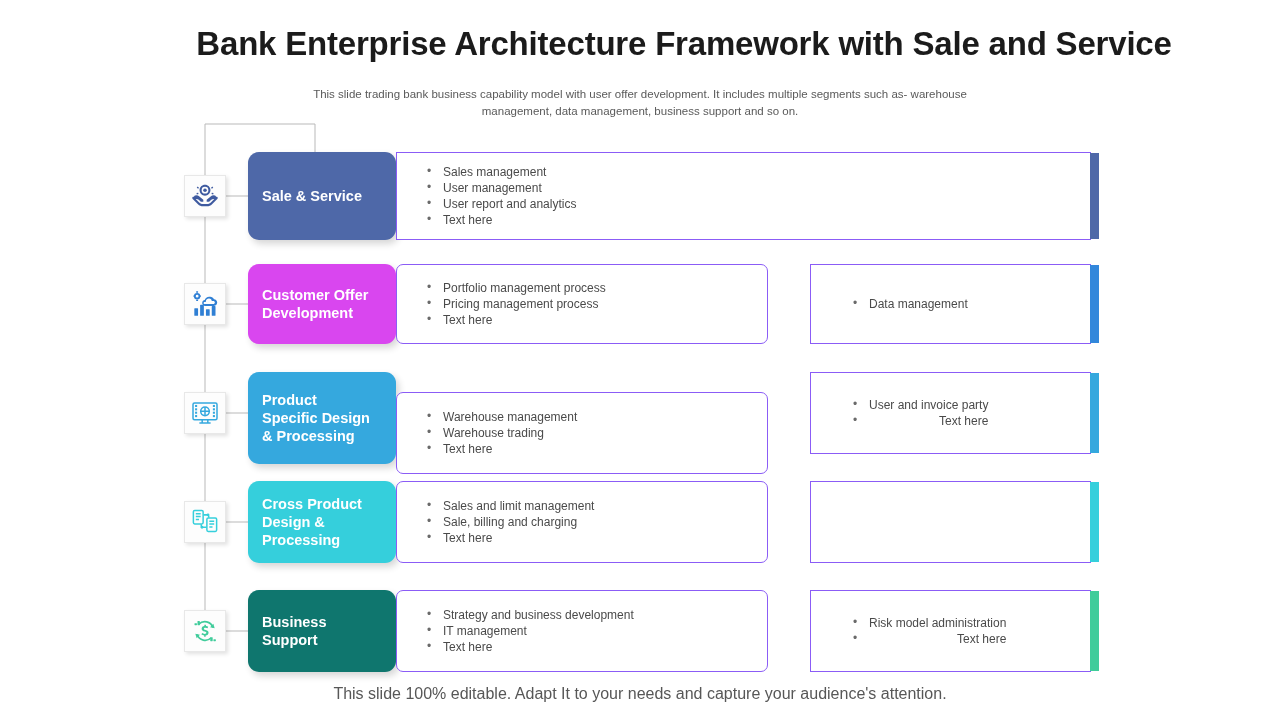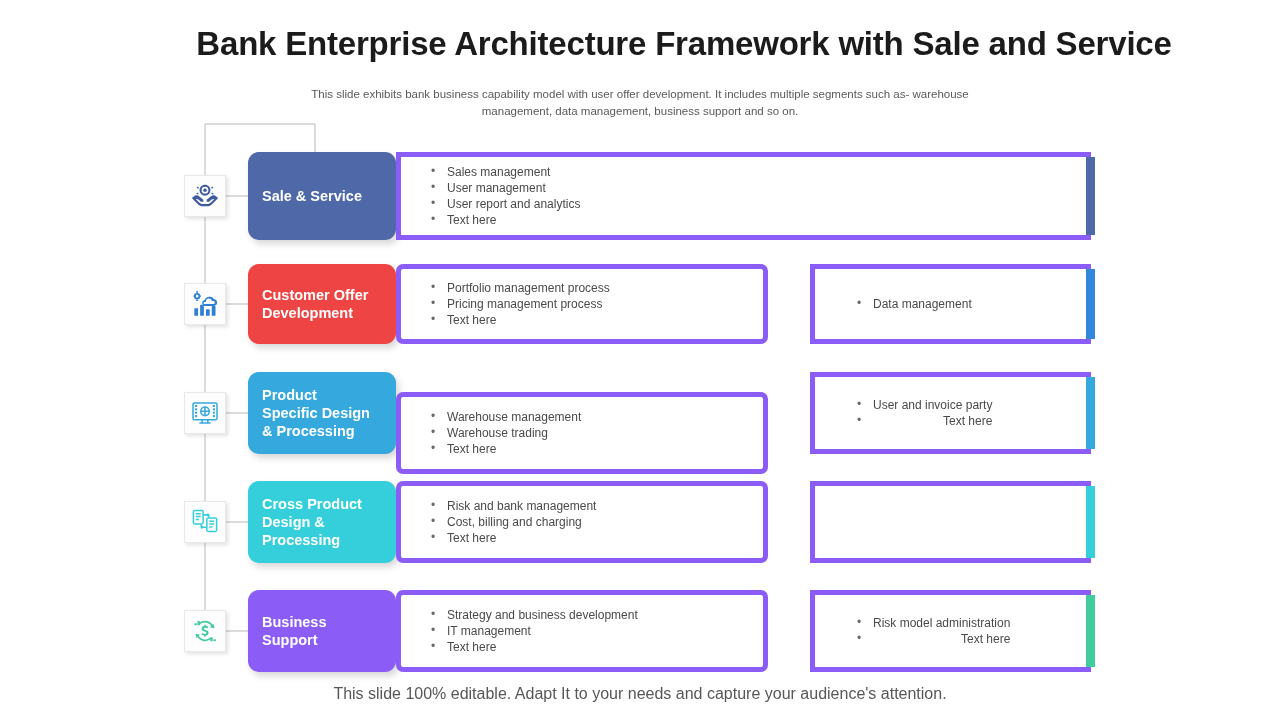--- a/index.html
+++ b/index.html
@@ -84,21 +84,21 @@
     color: #ffffff;
     font-size: 14.5px;
     font-weight: bold;
     line-height: 18px;
   }
 
   .content-box {
     position: absolute;
     background: #ffffff;
     box-sizing: border-box;
-    border: 5px solid #8b5cf6;
+    border: 1px solid #8b5cf6;
     display: flex;
     align-items: center;
   }
   .content-box.rounded { border-radius: 7px; }
   .edge-bar {
     position: absolute;
     top: 0;
     right: -9px;
     width: 9px;
     height: 100%;
@@ -135,21 +135,21 @@
     width: 1280px;
     text-align: center;
     font-size: 16px;
     color: #575757;
   }
 </style>
 </head>
 <body>
 
 <div class="slide-title">Bank Enterprise Architecture Framework with Sale and Service</div>
-<div class="slide-subtitle">This slide exhibits bank business capability model with user offer development.  It includes multiple segments such as- warehouse  management, data management, business support and so on.</div>
+<div class="slide-subtitle">This slide trading bank business capability model with user offer development.  It includes multiple segments such as- warehouse  management, data management, business support and so on.</div>
 
 <svg class="connector-layer" width="1280" height="720">
 
   <path d="M205,196 L205,124 L315,124 L315,152" fill="none" stroke="#b9b9b9" stroke-width="1"></path>
 
   <line x1="205" y1="196" x2="205" y2="631" stroke="#b9b9b9" stroke-width="1"></line>
 
   <line x1="226" y1="196" x2="248" y2="196" stroke="#b9b9b9" stroke-width="1"></line>
   <line x1="226" y1="304" x2="248" y2="304" stroke="#b9b9b9" stroke-width="1"></line>
   <line x1="226" y1="413" x2="248" y2="413" stroke="#b9b9b9" stroke-width="1"></line>
@@ -195,21 +195,21 @@
         <path d="M6.6 2.4h2v1.6h-2zM6.6 11.2h2v1.6h-2zM11.4 6.6v2H9.8v-2zM5.4 6.6v2H3.8v-2z"></path>
         <path d="M20.5 8.2c-2.3 0-4.2 1.5-4.8 3.6-1.5.2-2.7 1.5-2.7 3.1 0 1.7 1.4 3.1 3.1 3.1h9.3c2 0 3.6-1.6 3.6-3.6 0-1.9-1.5-3.5-3.4-3.6-.7-1.5-2.3-2.6-4-2.6zm0 2c1.2 0 2.2.8 2.5 1.9l.2.8h1.7c.9 0 1.6.7 1.6 1.6s-.7 1.6-1.6 1.6h-9.3c-.6 0-1.1-.5-1.1-1.1 0-.6.5-1.1 1.1-1.1h1.2l.1-.9c.2-1.6 1.6-2.8 3.2-2.8z"></path>
         <rect x="4.6" y="20.4" width="4" height="8.2" rx="0.6"></rect>
         <rect x="10.8" y="16.8" width="4" height="11.8" rx="0.6"></rect>
         <rect x="17" y="21.6" width="4" height="7" rx="0.6"></rect>
         <rect x="23.2" y="18.2" width="4" height="10.4" rx="0.6"></rect>
       </g>
     </svg>
   </div>
 
-  <div class="label-box" style="top:264px;height:80px;background:#ef4444">
+  <div class="label-box" style="top:264px;height:80px;background:#d946ef">
     <span>Customer Offer Development</span>
   </div>
 
   <div class="content-box rounded" style="left:396px;top:264px;width:372px;height:80px">
     <ul class="bullets">
       <li>Portfolio management  process</li>
       <li>Pricing management  process</li>
       <li>Text here</li>
     </ul>
   </div>
@@ -238,21 +238,21 @@
         <rect x="5.4" y="14.6" width="2.2" height="2.2"></rect>
         <rect x="5.4" y="18.2" width="2.2" height="2.2"></rect>
         <rect x="24.4" y="7.4" width="2.2" height="2.2"></rect>
         <rect x="24.4" y="11" width="2.2" height="2.2"></rect>
         <rect x="24.4" y="14.6" width="2.2" height="2.2"></rect>
         <rect x="24.4" y="18.2" width="2.2" height="2.2"></rect>
       </g>
     </svg>
   </div>
 
-  <div class="label-box" style="top:372px;height:82px;background:#35a8de">
+  <div class="label-box" style="top:372px;height:92px;background:#35a8de">
     <span>Product Specific Design &amp; Processing</span>
   </div>
 
   <div class="content-box rounded" style="left:396px;top:392px;width:372px;height:82px">
     <ul class="bullets">
       <li>Warehouse  management</li>
       <li>Warehouse trading</li>
       <li>Text here</li>
     </ul>
   </div>
@@ -284,22 +284,22 @@
       </g>
     </svg>
   </div>
 
   <div class="label-box" style="top:481px;height:82px;background:#35cfdc">
     <span>Cross Product Design &amp; Processing</span>
   </div>
 
   <div class="content-box rounded" style="left:396px;top:481px;width:372px;height:82px">
     <ul class="bullets">
-      <li>Risk and bank management</li>
-      <li>Cost, billing and charging</li>
+      <li>Sales and limit management</li>
+      <li>Sale, billing and charging</li>
       <li>Text here</li>
     </ul>
   </div>
 
   <div class="content-box side-box" style="left:810px;top:481px;width:281px;height:82px">
     <span class="edge-bar" style="background:#35cfdc"></span>
   </div>
 </div>
 
 <div class="row" style="top:0">
@@ -315,21 +315,21 @@
         <path d="M7.1 23.8l-1.4-4.9 4.9 1.1z"></path>
         <path d="M16.9 9.4h-1.6v1.3c-1.7.2-2.9 1.3-2.9 2.8 0 1.7 1.3 2.5 3.2 3 1.3.3 1.8.7 1.8 1.4 0 .7-.7 1.2-1.7 1.2-1.1 0-2.1-.4-2.8-.9l-.7 1.6c.8.5 1.8.9 2.9 1v1.4h1.6v-1.4c1.9-.2 3.1-1.4 3.1-3 0-1.6-1-2.5-3.1-3-1.5-.4-1.9-.7-1.9-1.3 0-.6.5-1.1 1.6-1.1.9 0 1.7.3 2.3.6l.7-1.6c-.6-.3-1.4-.6-2.3-.7z"></path>
         <rect x="4.8" y="7.6" width="2.6" height="2.2" rx="0.5"></rect>
         <rect x="8" y="5.4" width="2.6" height="4.4" rx="0.5"></rect>
         <rect x="21.6" y="22.6" width="2.6" height="4.4" rx="0.5"></rect>
         <rect x="25" y="24.8" width="2.6" height="2.2" rx="0.5"></rect>
       </g>
     </svg>
   </div>
 
-  <div class="label-box" style="top:590px;height:82px;background:#8b5cf6">
+  <div class="label-box" style="top:590px;height:82px;background:#0f766e">
     <span>Business Support</span>
   </div>
 
   <div class="content-box rounded" style="left:396px;top:590px;width:372px;height:82px">
     <ul class="bullets">
       <li>Strategy and business development</li>
       <li>IT management</li>
       <li>Text here</li>
     </ul>
   </div>

